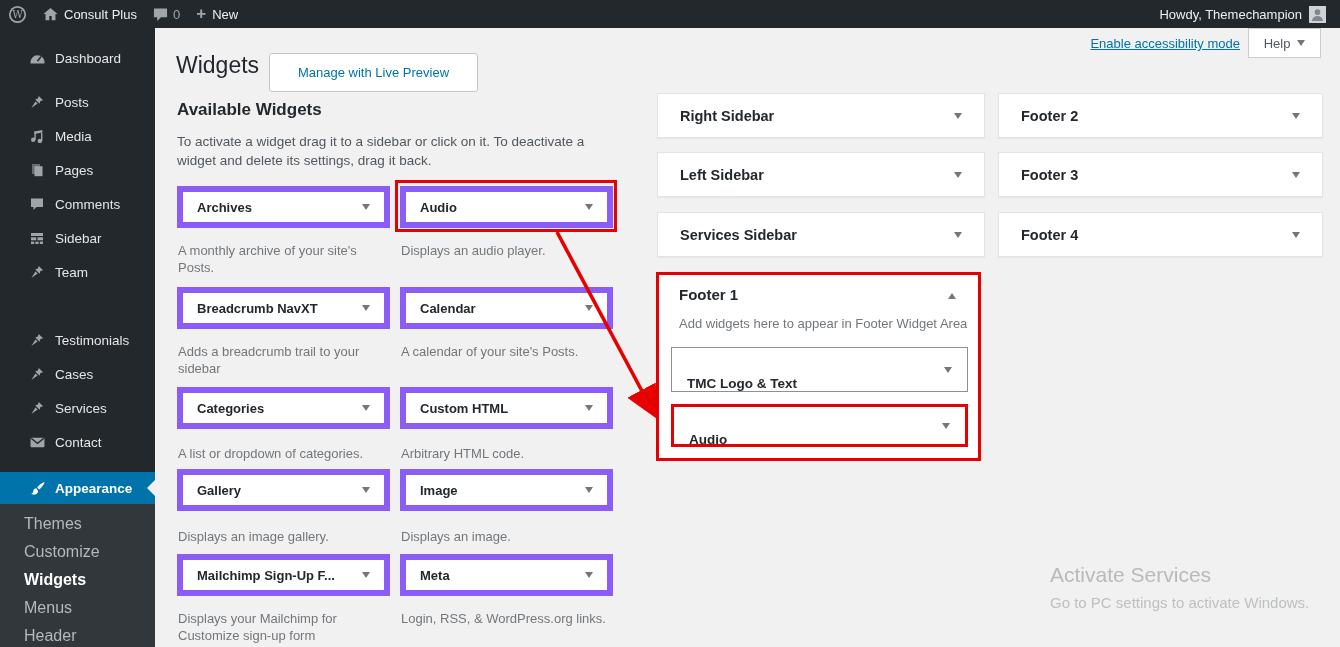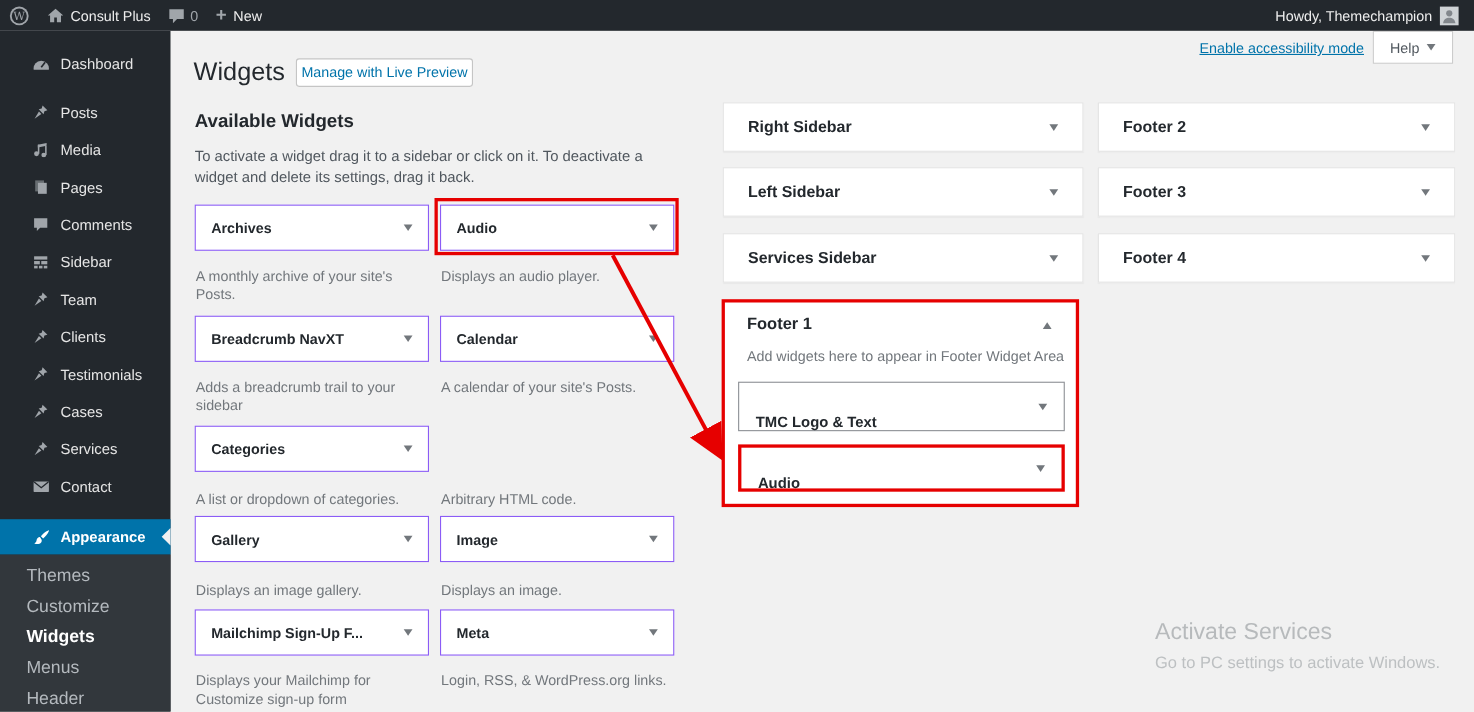--- a/index.html
+++ b/index.html
@@ -29,31 +29,31 @@
   .mi.active{background:var(--accent);height:32px;}
   .mi.active .milabel{color:#fff;font-weight:bold;}
   .mi.active .ico{color:#fff;}
   .notch{position:absolute;right:0;top:50%;margin-top:-8px;width:0;height:0;border-top:8px solid transparent;border-bottom:8px solid transparent;border-right:8px solid var(--page-bg);}
   .smi{position:absolute;left:0;width:155px;height:28px;line-height:28px;padding-left:24px;font-size:16px;color:#b4b9be;cursor:pointer;white-space:nowrap;}
   .smi.current{color:#fff;font-weight:bold;}
 
   
   .content{position:absolute;left:155px;top:28px;width:1185px;height:619px;background:var(--page-bg);}
   .page-title{position:absolute;left:21px;top:24px;font-size:23px;font-weight:400;color:var(--text-dark);}
-  .btn-manage{position:absolute;left:114px;top:25px;height:26px;line-height:24px;padding:0 4px;background:#fff;border:1px solid #c5c5c5;border-radius:3px;color:var(--accent);font-size:13px;cursor:pointer;white-space:nowrap;}
+  .btn-manage{position:absolute;left:114px;top:25px;height:39px;line-height:24px;padding:0 28px;background:#fff;border:1px solid #c5c5c5;border-radius:3px;color:var(--accent);font-size:13px;cursor:pointer;white-space:nowrap;}
   .access-link{position:absolute;right:100px;top:8px;font-size:13px;color:var(--accent);text-decoration:underline;cursor:pointer;white-space:nowrap;}
   .help-tab{position:absolute;right:19px;top:0px;width:73px;height:30px;background:#fff;border:1px solid #ccc;display:flex;align-items:center;justify-content:center;font-size:13px;color:#50575e;cursor:pointer;}
   .tri{width:0;height:0;border-left:4px solid transparent;border-right:4px solid transparent;border-top:6px solid #72777c;}
   .tri.up{border-top:none;border-bottom:6px solid #72777c;}
   .help-tab .tri{margin-left:7px;}
 
   .aw-heading{position:absolute;left:22px;top:72px;font-size:17px;font-weight:bold;color:var(--text-dark);}
   .aw-desc{position:absolute;left:22px;top:104px;width:420px;font-size:13.5px;line-height:19px;color:#50575e;}
 
-  .card{position:absolute;width:213px;height:42px;background:#fff;border:1px solid #8b5cf6;display:flex;align-items:center;justify-content:space-between;padding:0 14px;cursor:grab;text-align:center;}
+  .card{position:absolute;width:213px;height:42px;background:#fff;border:6px solid #8b5cf6;display:flex;align-items:center;justify-content:space-between;padding:0 14px;cursor:grab;text-align:center;}
   .card .wname{font-size:13px;font-weight:bold;color:var(--text-dark);white-space:nowrap;overflow:hidden;}
   .wdesc{position:absolute;width:205px;font-size:13px;line-height:17px;color:var(--text-gray);}
 
   .redbox{position:absolute;border:3px solid var(--red);z-index:20;pointer-events:none;}
 
   .sbox{position:absolute;height:45px;background:#fff;border:1px solid #e3e3e3;box-shadow:0 1px 1px rgba(0,0,0,.04);display:flex;align-items:center;justify-content:space-between;padding:0 22px;cursor:pointer;}
   .sbox .sname{font-size:14.5px;font-weight:bold;color:var(--text-dark);white-space:nowrap;}
 
   .f1wrap{position:absolute;left:501px;top:244px;width:325px;height:189px;background:#fff;border:3px solid var(--red);z-index:10;}
   .f1-title{position:absolute;left:20px;top:11px;font-size:15px;font-weight:bold;color:var(--text-dark);}
@@ -181,29 +181,20 @@
     </div>
     <div class="mi" style="top:227px">
       <span class="ico">
           <svg width="14" height="14" viewBox="0 0 14 14" fill="currentColor">
             <path d="M8.7.9l4.4 4.4-2.7.8-.8 2.7-4.4-4.4 2.7-.8z"></path>
             <path d="M5.4 6.4l2.2 2.2L1.4 12.9z"></path>
           </svg>
         </span>
       <span class="milabel">Team</span>
     </div>
-    <div class="mi" style="top:261px">
-      <span class="ico">
-          <svg width="14" height="14" viewBox="0 0 14 14" fill="currentColor">
-            <path d="M8.7.9l4.4 4.4-2.7.8-.8 2.7-4.4-4.4 2.7-.8z"></path>
-            <path d="M5.4 6.4l2.2 2.2L1.4 12.9z"></path>
-          </svg>
-        </span>
-      <span class="milabel">Clients</span>
-    </div>
     <div class="mi" style="top:295px">
       <span class="ico">
           <svg width="14" height="14" viewBox="0 0 14 14" fill="currentColor">
             <path d="M8.7.9l4.4 4.4-2.7.8-.8 2.7-4.4-4.4 2.7-.8z"></path>
             <path d="M5.4 6.4l2.2 2.2L1.4 12.9z"></path>
           </svg>
         </span>
       <span class="milabel">Testimonials</span>
     </div>
     <div class="mi" style="top:329px">
@@ -281,20 +272,24 @@
     </div>
     <div class="card" style="left:245px;top:259px">
       <span class="wname">Calendar</span>
       <span class="tri"></span>
     </div>
     <div class="wdesc" style="left:23px;top:315px">Adds a breadcrumb trail to your sidebar</div>
     <div class="wdesc" style="left:246px;top:315px">A calendar of your site's Posts.</div>
 
     <div class="card" style="left:22px;top:359px">
       <span class="wname">Categories</span>
+      <span class="tri"></span>
+    </div>
+    <div class="card" style="left:245px;top:359px">
+      <span class="wname">Custom HTML</span>
       <span class="tri"></span>
     </div>
     <div class="wdesc" style="left:23px;top:417px">A list or dropdown of categories.</div>
     <div class="wdesc" style="left:246px;top:417px">Arbitrary HTML code.</div>
 
     <div class="card" style="left:22px;top:441px">
       <span class="wname">Gallery</span>
       <span class="tri"></span>
     </div>
     <div class="card" style="left:245px;top:441px">

